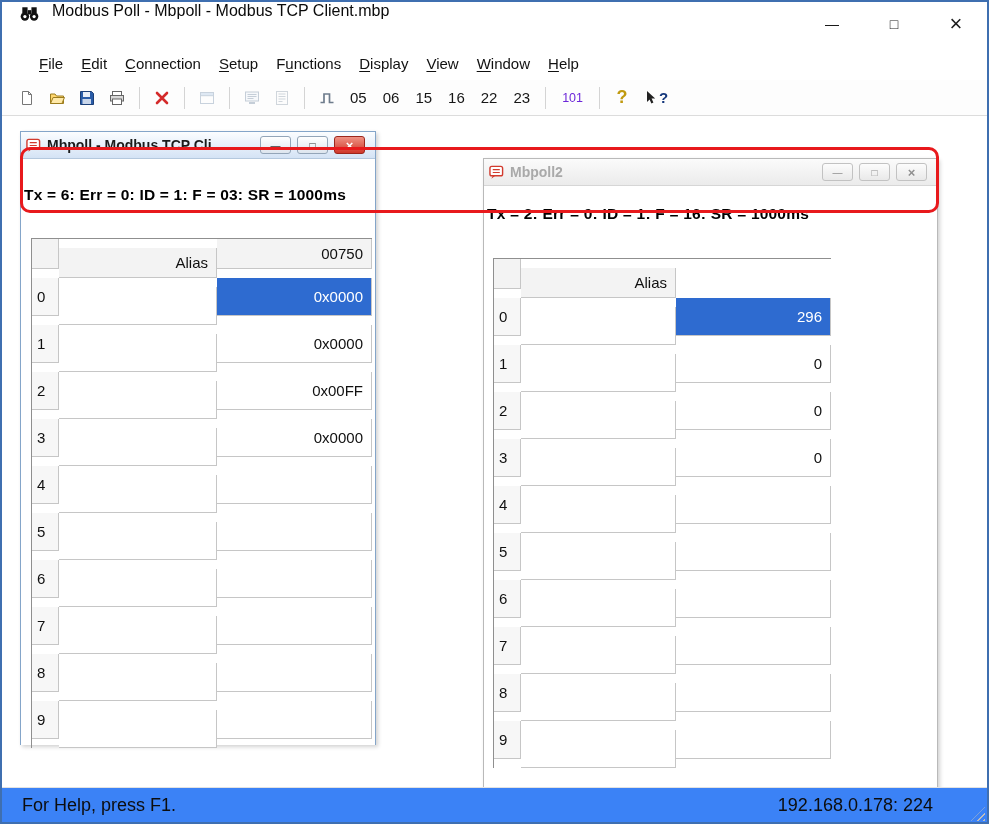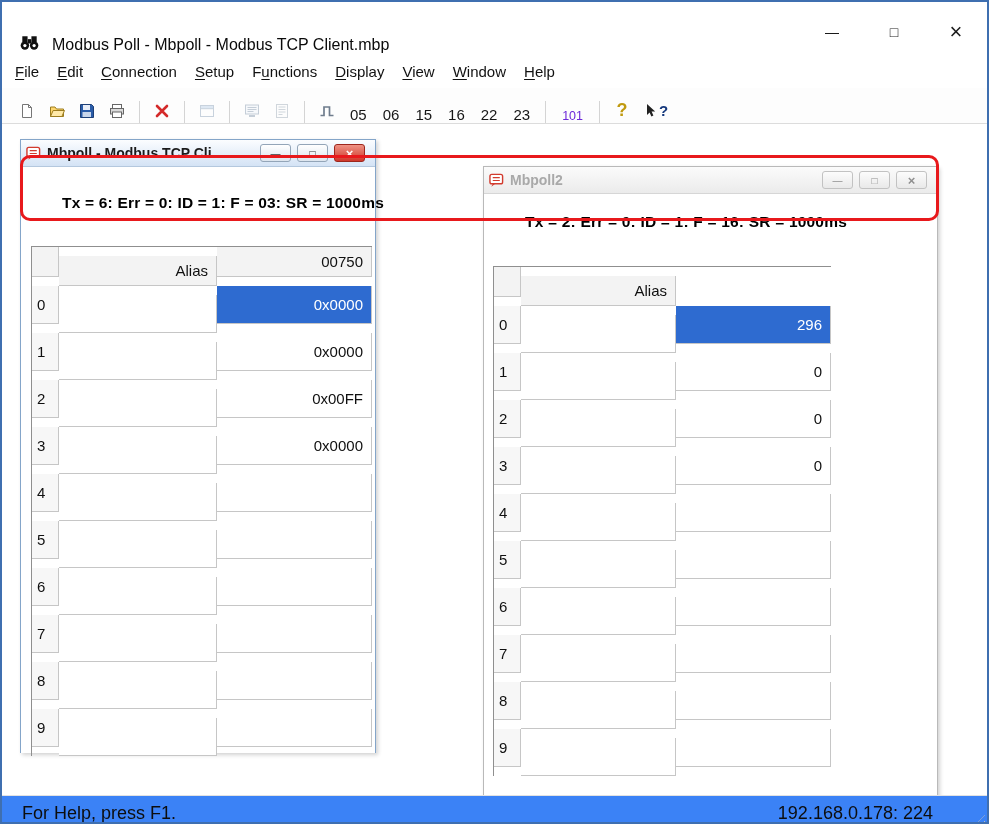--- a/index.html
+++ b/index.html
@@ -2,34 +2,34 @@
 <html style="--sel: #2e6bd0; --ann: #e8191c;"><head>
 <meta charset="utf-8">
 <style>
   html,body{margin:0;padding:0;background:#e8e8e8;}
   .app{
     position:relative;width:989px;height:824px;box-sizing:border-box;
     border:2px solid #3f6fb0;background:#fff;overflow:hidden;
     font-family:"Liberation Sans",sans-serif;color:#111;cursor:default;
   }
   
-  .titlebar{display:flex;align-items:flex-end;height:44px;padding-left:16px;background:#fff;margin-top:8px;}
+  .titlebar{display:flex;align-items:flex-start;height:44px;padding-left:16px;background:#fff;}
   .app-icon{display:flex;margin-right:11px;}
   .title{font-size:16px;color:#0a0a0a;}
   .win-controls{margin-left:auto;display:flex;height:100%;}
   .wc{width:62px;display:flex;align-items:center;justify-content:center;color:#1a1a1a;}
   .wc .glyph-min{font-size:14px;}
   .wc .glyph-max{font-size:14px;}
   .wc .glyph-close{font-size:22px;font-weight:300;}
   
-  .menubar{display:flex;align-items:center;height:34px;padding-left:4px;font-size:15px;background:#fff;}
+  .menubar{display:flex;align-items:center;height:34px;padding-left:28px;font-size:15px;background:#fff;}
   .menu-item{padding:5px 9px;white-space:nowrap;}
   .menu-item u{text-underline-offset:2px;}
   
-  .toolbar{display:flex;align-items:flex-end;height:35px;padding-left:10px;background:#fdfdfd;border-bottom:1px solid #dcdcdc;}
+  .toolbar{display:flex;align-items:center;height:35px;padding-left:10px;background:#fdfdfd;border-bottom:1px solid #dcdcdc;}
   .tbtn{width:30px;height:25px;display:flex;align-items:center;justify-content:center;flex:0 0 auto;}
   .tsep{width:1px;height:22px;background:#d4d4d4;margin:0 7px;flex:0 0 auto;}
   .dim{opacity:.45;}
   .tb-text-btn{padding:0 8px;font-size:15px;color:#161616;flex:0 0 auto;}
   .tb-101{font-size:12.5px;padding:0 9px;color:#6d28d9;}
   .qa{color:#c09a10;font-weight:bold;font-size:18px;}
   .ctx{display:flex;align-items:center;width:38px;}
   .qc{color:#14377c;font-weight:bold;font-size:15px;margin-left:1px;}
   
   .mdi{position:relative;height:671px;background:#fff;overflow:hidden;}
@@ -42,21 +42,21 @@
   .child-title{font-size:14px;font-weight:bold;color:#1b1b1b;margin-left:6px;white-space:nowrap;overflow:hidden;}
   .inactive .child-title{color:#a9a9a9;font-weight:bold;}
   .child-controls{margin-left:auto;display:flex;gap:6px;}
   .cbtn{width:31px;height:18px;box-sizing:border-box;border:1px solid #93a5b8;border-radius:3px;
     background:linear-gradient(#ffffff,#dde5ee);display:flex;align-items:center;justify-content:center;
     font-size:10px;color:#333;}
   .cbtn .cx{font-size:13px;font-weight:bold;}
   .cbtn.close-active{background:linear-gradient(#ef9284,#cf372a);border-color:#9c261c;color:#fff;}
   .inactive .cbtn{border-color:#c2c2c2;background:linear-gradient(#fcfcfc,#e9e9e9);color:#8f8f8f;}
   .child-body{position:relative;height:calc(100% - 26px);background:#fff;}
-  .txline{position:absolute;font-size:15.5px;font-weight:bold;color:#000;white-space:nowrap;letter-spacing:.2px;padding-left:38px;}
+  .txline{position:absolute;font-size:15.5px;font-weight:bold;color:#000;white-space:nowrap;letter-spacing:.2px;}
   
   .grid{position:absolute;border-top:1px solid #8f8f8f;border-left:1px solid #8f8f8f;}
   .trow{display:flex;}
   .cell{box-sizing:border-box;border-right:1px solid #c6c6c6;border-bottom:1px solid #c6c6c6;
     font-size:15px;display:flex;align-items:center;height:38px;background:#fff;padding:0 8px;color:#101010;}
   .trow.header .cell{height:30px;background:#f3f3f3;justify-content:flex-end;}
   .cell.rowhdr{width:27px;background:#f7f7f7;justify-content:flex-start;padding:0 5px;}
   .trow.header .cell.rowhdr{background:#f3f3f3;}
   .cell.alias{width:var(--aw);justify-content:flex-end;margin-top:9px;}
   .cell.value{width:var(--vw);justify-content:flex-end;}

